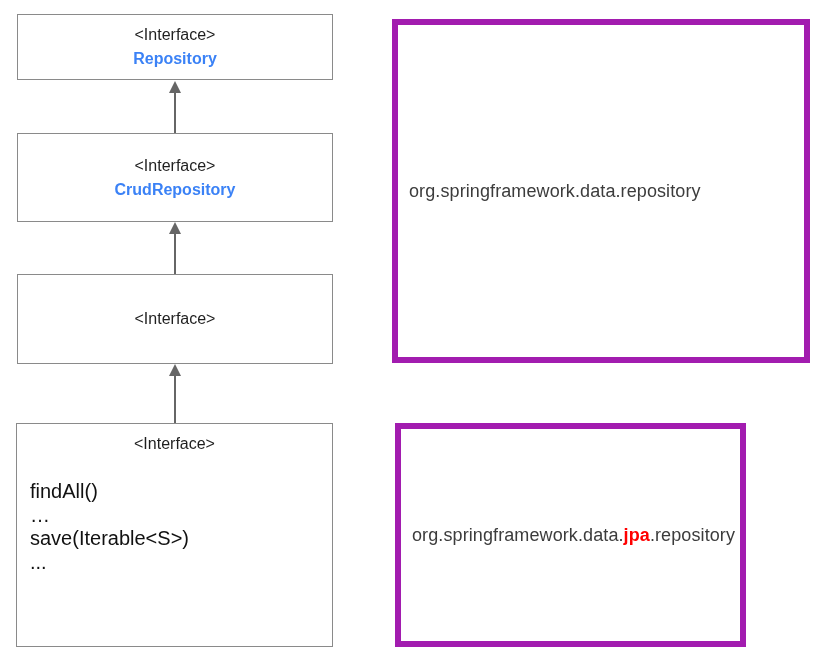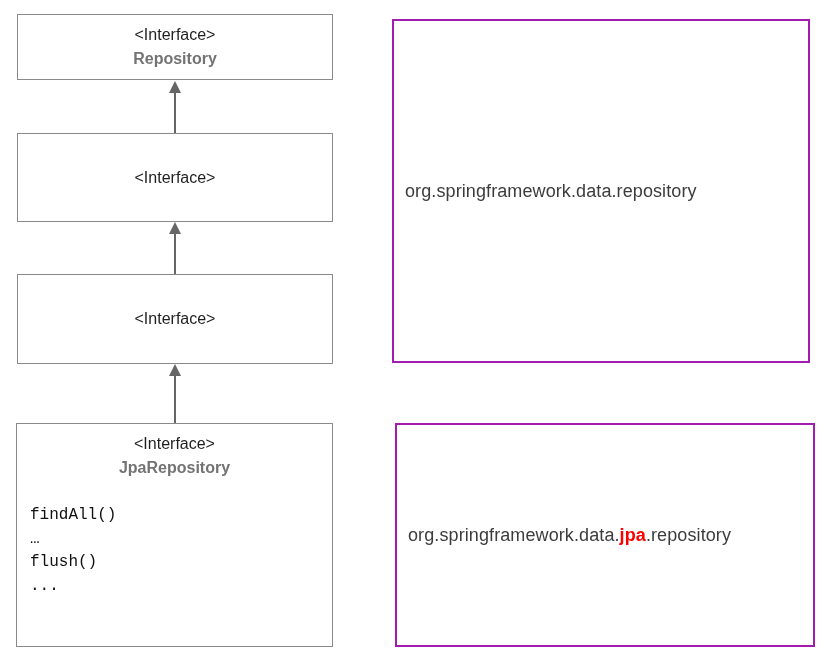--- a/index.html
+++ b/index.html
@@ -21,37 +21,36 @@
     background: #ffffff;
     border: 1px solid #8a8a8a;
     display: flex;
     flex-direction: column;
     justify-content: center;
     text-align: center;
     font-size: 16px;
     line-height: 24px;
   }
   .ibox .stereotype { font-weight: 400; color: #1f1f1f; }
-  .ibox .iname      { font-weight: 700; color: #737373; }
+  .ibox .iname      { font-weight: 700; color: #3b82f6; }
   .ibox-1 { left: 17px; top: 14px;  width: 316px; height: 66px; }
   .ibox-2 { left: 17px; top: 133px; width: 316px; height: 89px; }
   .ibox-3 { left: 17px; top: 274px; width: 316px; height: 90px; }
   .ibox-4 {
     left: 16px; top: 423px; width: 317px; height: 224px;
     justify-content: flex-start;
     padding-top: 8px;
   }
   .methods {
     margin-top: 24px;
     padding-left: 13px;
     text-align: left;
-    font-size: 16px;
+    font-size: 20px;
     line-height: 23.5px;
     color: #111111;
-    font-family: Liberation Mono, monospace;
   }
   
   .arrow {
     position: absolute;
     width: 12px;
     display: flex;
     flex-direction: column;
     align-items: center;
   }
   .arrow .head {
@@ -65,57 +64,57 @@
     flex: 1;
     background: #666666;
   }
   .arrow-1 { left: 169px; top: 81px;  height: 52px; }
   .arrow-2 { left: 169px; top: 222px; height: 52px; }
   .arrow-3 { left: 169px; top: 364px; height: 59px; }
   
   .pbox {
     position: absolute;
     background: #ffffff;
-    border: 2px solid #a21caf;
+    border: 6px solid #a21caf;
     display: flex;
     align-items: center;
     padding-left: 11px;
     font-size: 18px;
     color: #3c3c3c;
     letter-spacing: 0.1px;
   }
   .pbox-1 { left: 392px; top: 19px;  width: 418px; height: 344px; }
-  .pbox-2 { left: 395px; top: 423px; width: 420px; height: 224px; }
+  .pbox-2 { left: 395px; top: 423px; width: 351px; height: 224px; }
   .pbox .hl { color: #ff0000; font-weight: 700; }
 </style>
 </head>
 <body>
 
 <div class="canvas">
 
   <div class="ibox ibox-1">
     <div class="stereotype">&lt;Interface&gt;</div>
     <div class="iname">Repository</div>
   </div>
 
   <div class="ibox ibox-2">
     <div class="stereotype">&lt;Interface&gt;</div>
+    <div class="iname">CrudRepository</div>
   </div>
 
   <div class="ibox ibox-3">
     <div class="stereotype">&lt;Interface&gt;</div>
   </div>
 
   <div class="ibox ibox-4">
     <div class="stereotype">&lt;Interface&gt;</div>
-    <div class="iname">JpaRepository</div>
     <div class="methods">
       <div>findAll()</div>
       <div>…</div>
-      <div>flush()</div>
+      <div>save(Iterable&lt;S&gt;)</div>
       <div>...</div>
     </div>
   </div>
 
   <div class="arrow arrow-1">
     <div class="head"></div>
     <div class="shaft"></div>
   </div>
   <div class="arrow arrow-2">
     <div class="head"></div>

